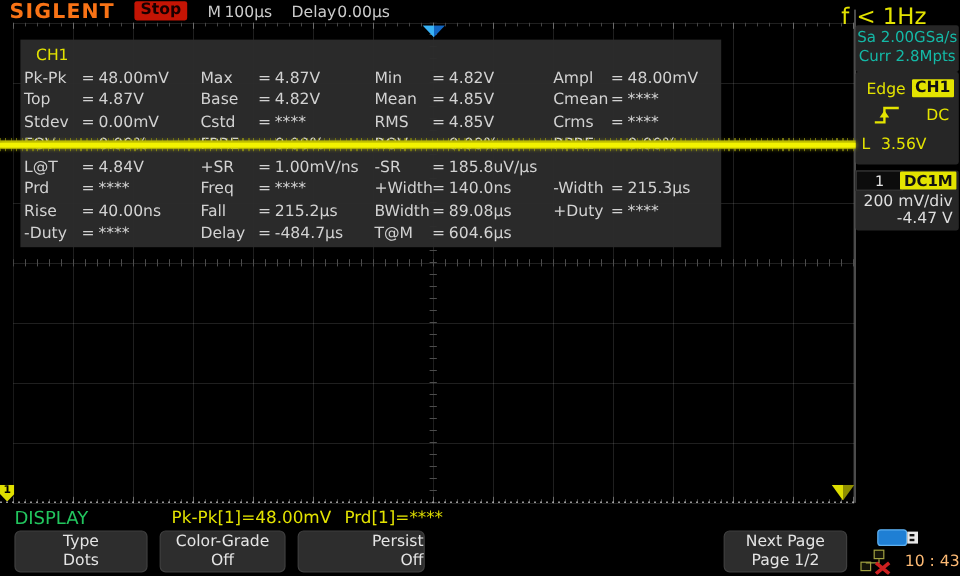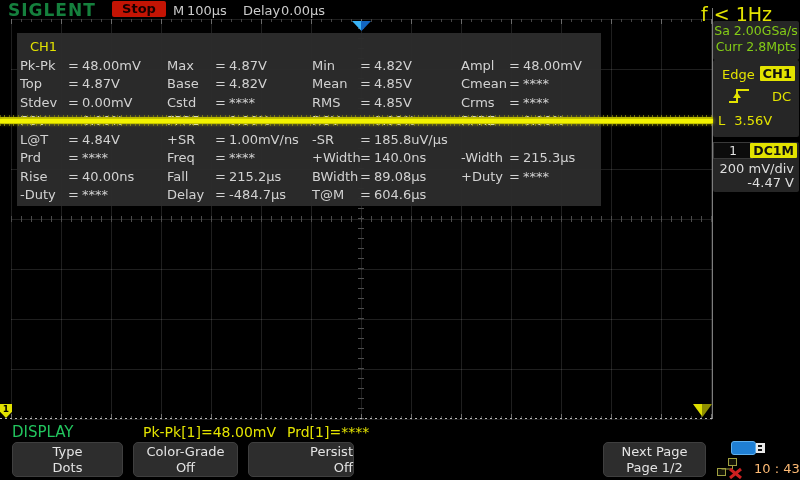--- a/index.html
+++ b/index.html
@@ -1,22 +1,22 @@
 <!DOCTYPE html>
 <html><head>
 <meta charset="utf-8">
 <style>
   html,body{margin:0;padding:0;background:#000;}
   #screen{position:relative;width:800px;height:480px;background:#000;overflow:hidden;
           font-family:"DejaVu Sans",sans-serif;color:#d6d6d6;}
   .abs{position:absolute;}
 
   
-  #brand{left:8px;top:0px;font-size:17px;font-weight:bold;letter-spacing:1px;color:#15803d;}
-  #run-state{left:112px;top:1px;width:54px;height:16px;background:#c41404;border-radius:2px;
+  #brand{left:8px;top:0px;font-size:17px;font-weight:bold;letter-spacing:1px;color:#f97316;}
+  #run-state{left:112px;top:1px;width:44px;height:16px;background:#c41404;border-radius:2px;
              color:#1a0000;font-size:13px;font-weight:bold;text-align:center;line-height:16px;}
   .tb-text{top:3px;font-size:13px;color:#cbcbcb;}
   #tb-label{left:173px;} #tb-value{left:187px;}
   #dl-label{left:243px;} #dl-value{left:281px;}
   #freq-counter{left:701px;top:3px;font-size:19px;color:#e3e300;}
 
   
   #grid{left:11px;top:19px;width:701px;height:401px;
     background-image:
       repeating-linear-gradient(90deg, rgba(255,255,255,.12) 0 1px, transparent 1px 50px),
@@ -60,21 +60,21 @@
     background:linear-gradient(90deg,#39b3f6 0 50%,#1266c2 50% 100%);}
   #trig-level{left:693px;top:404px;width:19px;height:13px;z-index:5;
     clip-path:polygon(0 0,100% 0,50% 100%);
     background:linear-gradient(90deg,#dede00 0 50%,#8f8f00 50% 100%);}
   #gnd-flag{left:0px;top:404px;width:12px;height:14px;z-index:5;background:#e0e000;
     clip-path:polygon(0 0,100% 0,100% 55%,50% 100%,0 55%);
     color:#000;font-size:9px;font-weight:bold;text-align:center;line-height:10px;}
 
   
   .sbox{left:713px;width:86px;background:#262626;border-radius:2px;}
-  #acq-box{top:21px;height:37px;text-align:center;font-size:12.5px;color:#84cc16;padding-top:2px;}
+  #acq-box{top:21px;height:37px;text-align:center;font-size:12.5px;color:#14b8a6;padding-top:2px;}
   #acq-box div{line-height:16px;}
   #trig-box{top:60px;height:77px;color:#e3e300;font-size:13px;}
   #trig-type{position:absolute;left:9px;top:7px;}
   .ybadge{background:#e3e300;color:#111;font-weight:bold;padding:0 3px;border-radius:1px;}
   #trig-source{position:absolute;right:4px;top:6px;font-size:13px;}
   #trig-slope{position:absolute;left:14px;top:26px;}
   #trig-coupling{position:absolute;right:8px;top:29px;}
   #trig-level-text{position:absolute;left:5px;top:53px;}
   #trig-level-text .lv{margin-left:9px;}
   #ch-box{top:142px;height:50px;font-size:13px;color:#dedede;}

